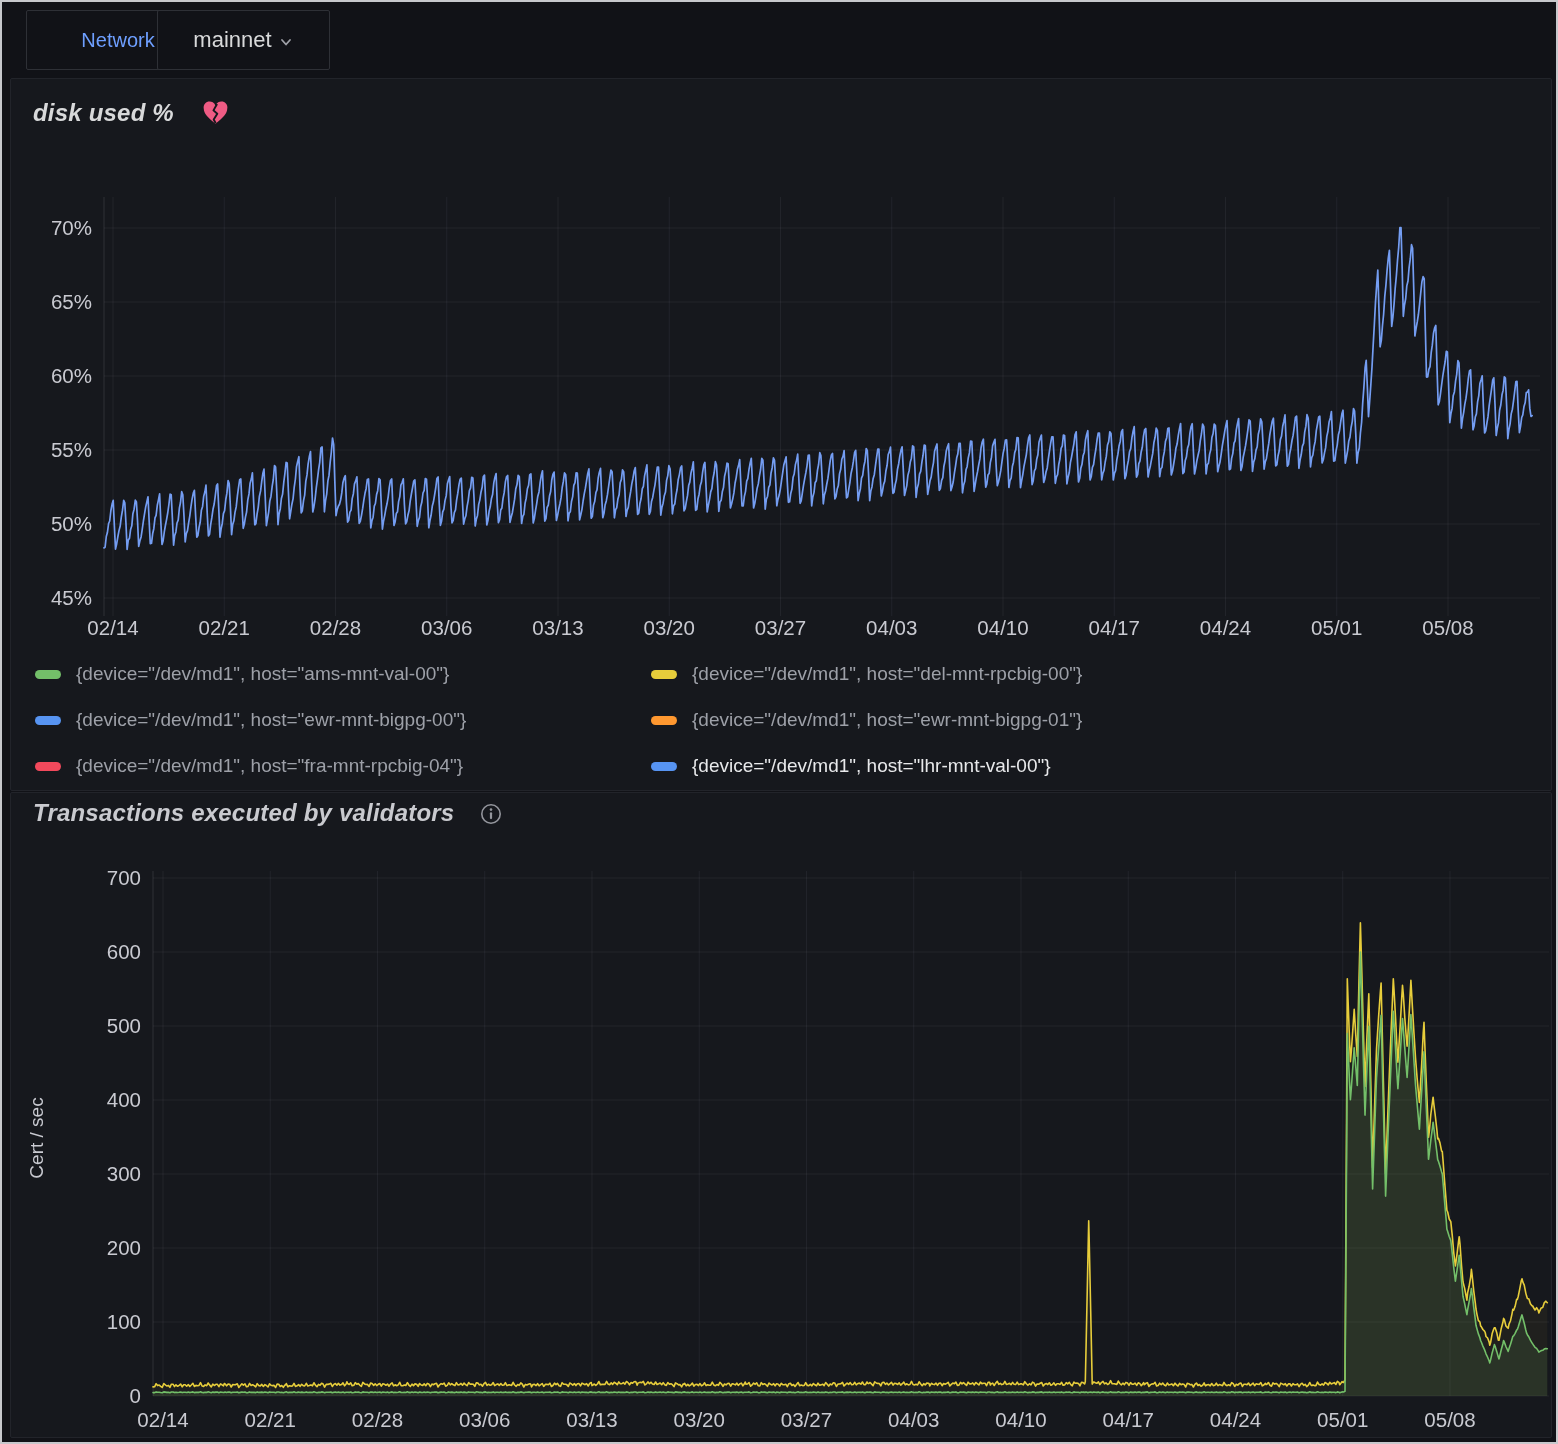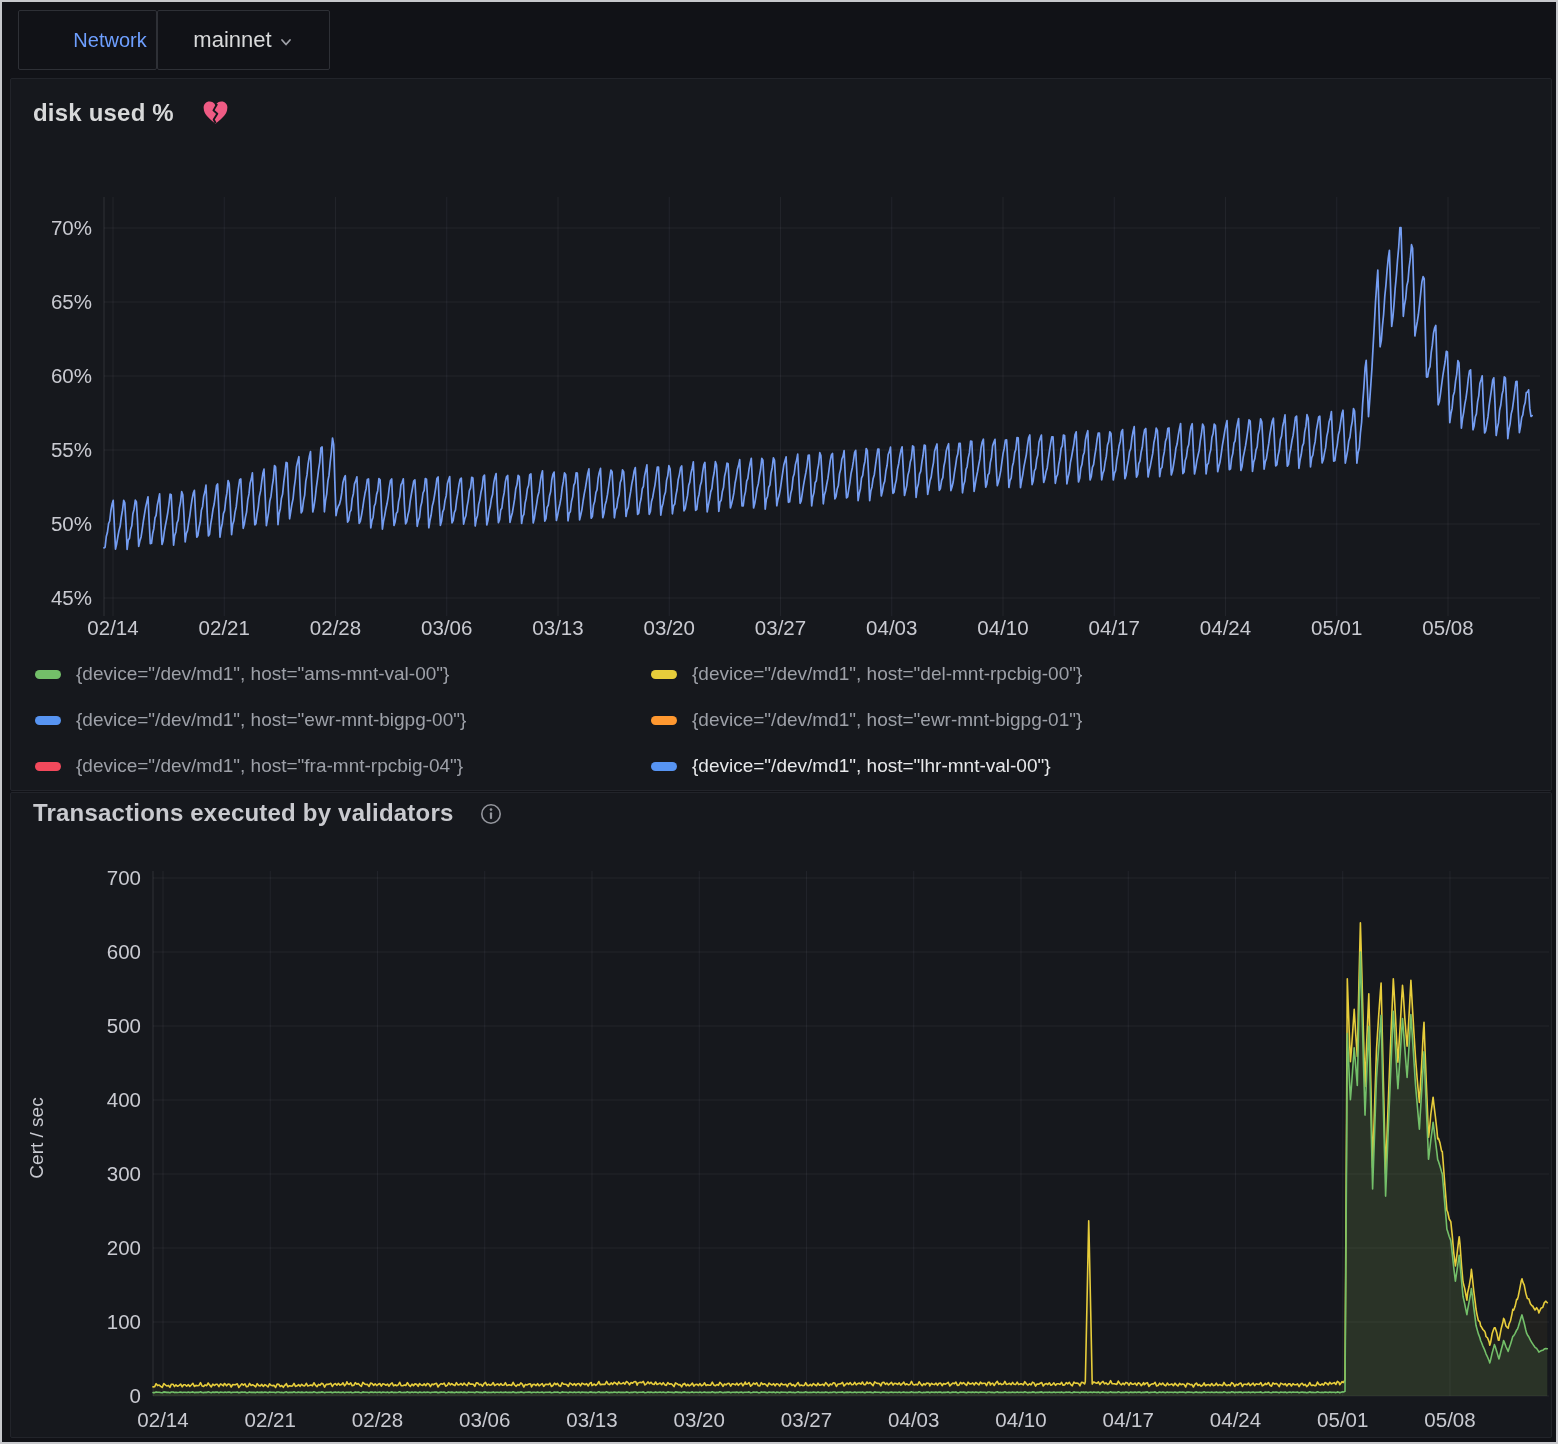--- a/index.html
+++ b/index.html
@@ -8,36 +8,36 @@
     background:#111217;border:2px solid #c7c8cc;overflow:hidden;
     font-family:"Liberation Sans","DejaVu Sans",sans-serif;
     -webkit-font-smoothing:antialiased;
   }
   
   .var-box{
     position:absolute;top:8px;height:60px;box-sizing:border-box;
     background:#111217;border:1px solid #2e3036;border-radius:2px;
     display:flex;align-items:center;justify-content:center;
   }
-  .var-label-box{left:16px;width:139px;padding-left:45px;}
+  .var-label-box{left:24px;width:139px;padding-left:45px;}
   .var-value-box{left:155px;width:173px;gap:6px;}
   .var-label-text{color:#6e9fff;font-size:20px;font-weight:500;}
   .var-value-text{color:#d8d9da;font-size:22px;font-weight:500;}
   .chev{width:16px;height:16px;margin-top:4px;}
   
   .panel{
     position:absolute;left:8px;width:1542px;box-sizing:border-box;
     background:#16181d;border:1px solid #22242a;border-radius:2px;
   }
   .panel-1{top:76px;height:713px;}
   .panel-2{top:790px;height:646px;}
   .panel-head{position:absolute;left:22px;display:flex;align-items:center;z-index:3;}
   .panel-1 .panel-head{top:20px;gap:28px;}
   .panel-2 .panel-head{top:6px;gap:25px;}
-  .panel-title{color:#d8d9da;font-size:24px;font-weight:600;letter-spacing:.2px;}
+  .panel-title{color:#d8d9da;font-size:24px;font-weight:600;letter-spacing:.2px;font-style:italic;}
   .panel-2 .panel-title{color:#c9cacf;}
   .chart-svg{position:absolute;left:0;top:0;}
   
   .legend{position:absolute;left:24px;right:16px;top:572px;z-index:3;}
   .legend-row{display:flex;height:46px;align-items:center;}
   .legend-item{display:flex;align-items:center;flex:0 0 auto;cursor:pointer;}
   .legend-item.col1{flex:0 0 616px;}
   .legend-swatch{width:26px;height:9px;border-radius:5px;margin-right:15px;flex:0 0 auto;}
   .legend-label{font-size:19px;color:#9da0a8;white-space:nowrap;}
   .legend-label.hl{color:#e8e9eb;}

